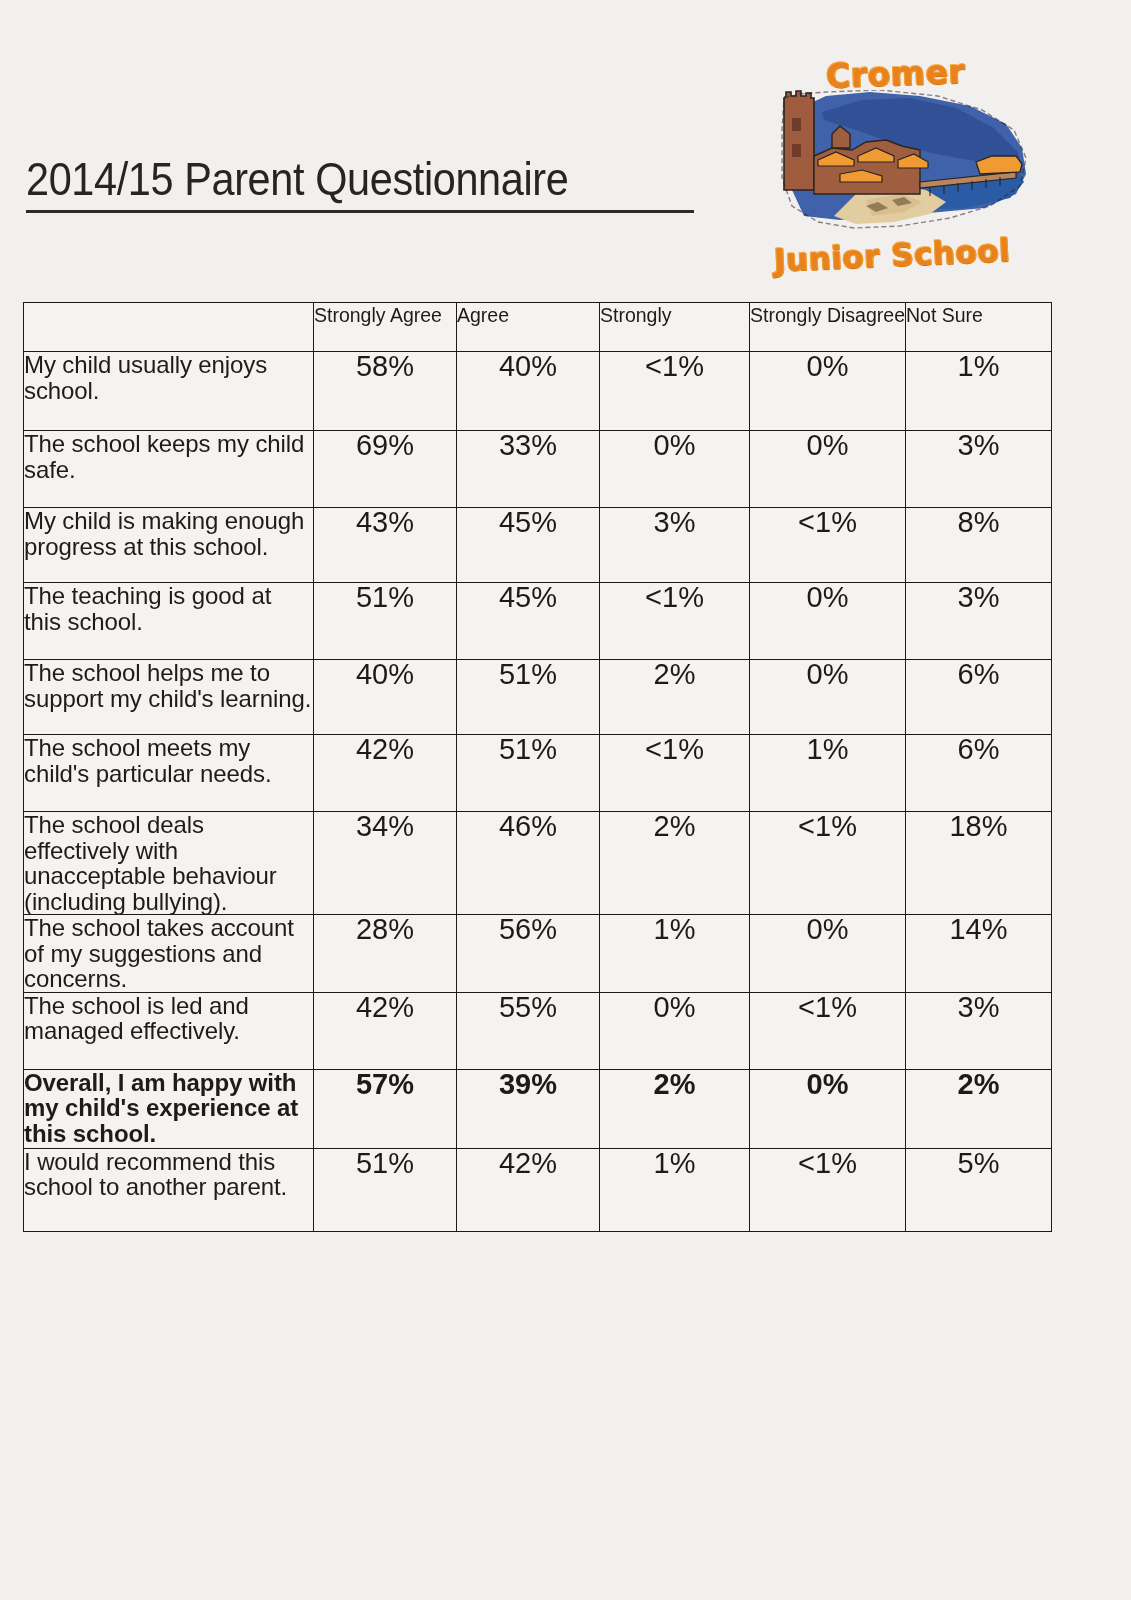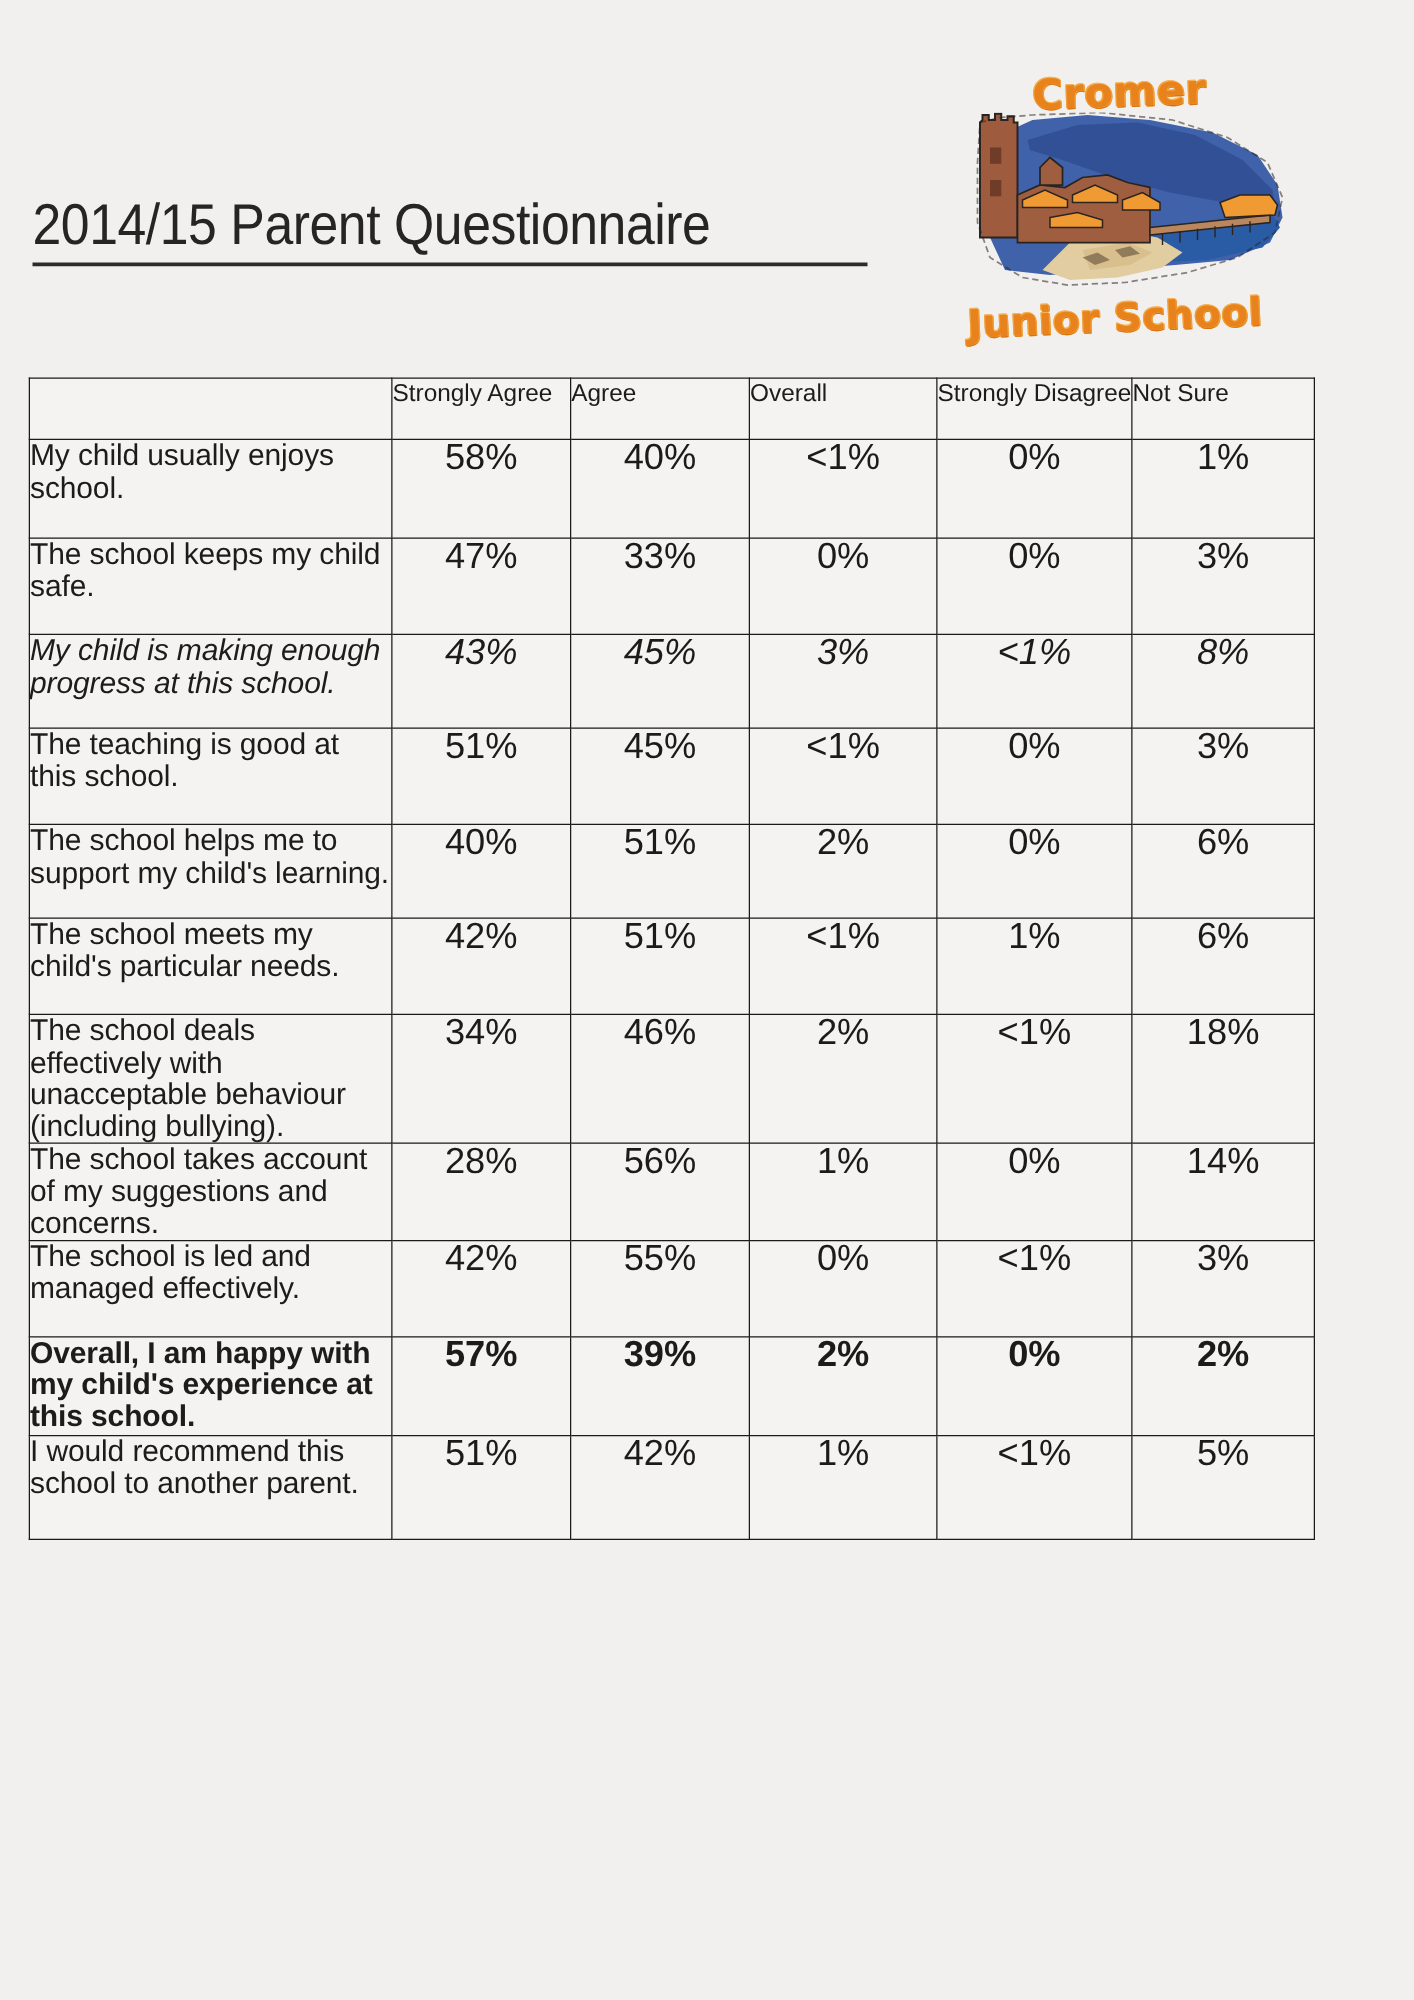--- a/index.html
+++ b/index.html
@@ -136,21 +136,21 @@
     font-size: 29px;
     line-height: 1;
     padding-top: 8px;
     color: #1c1b19;
     font-family: "Liberation Sans", "DejaVu Sans", sans-serif;
   }
 
   tr.r-h1 td { height: 78px; }
   tr.r-h2 td { height: 76px; }
   tr.r-h3 td { height: 76px; }
-  tr.r-h4 td { height: 74px; font-style: italic; }
+  tr.r-h4 td { height: 74px; }
   tr.r-h5 td { height: 76px; }
   tr.r-h6 td { height: 74px; }
   tr.r-h7 td { height: 92px; }
   tr.r-h8 td { height: 76px; }
   tr.r-h9 td { height: 74px; }
   tr.r-h10 td { height: 76px; }
   tr.r-h11 td { height: 76px; margin-left: 32px; }
   tr.r-h12 td { height: 78px; font-weight: bold; }
   tr.r-h13 td { height: 82px; }
 </style>
@@ -222,39 +222,39 @@
       <col class="c-a">
     <col class="c-d">
       <col class="c-sd">
       <col class="c-ns">
   </colgroup>
   <thead>
     <tr>
       <th class="blank-header"></th>
       <th>Strongly Agree</th>
       <th>Agree</th>
-      <th>Overall</th>
+      <th>Strongly</th>
       <th>Strongly Disagree</th>
       <th>Not Sure</th>
     </tr>
   </thead>
   <tbody>
 
     <tr class="r-h1">
       <td class="question-cell">My child usually enjoys school.</td>
       <td class="value-cell">58%</td>
       <td class="value-cell">40%</td>
       <td class="value-cell">&lt;1%</td>
       <td class="value-cell">0%</td>
       <td class="value-cell">1%</td>
     </tr>
 
     <tr class="r-h2">
       <td class="question-cell">The school keeps my child safe.</td>
-      <td class="value-cell">47%</td>
+      <td class="value-cell">69%</td>
       <td class="value-cell">33%</td>
       <td class="value-cell">0%</td>
       <td class="value-cell">0%</td>
       <td class="value-cell">3%</td>
     </tr>
 
 
     <tr class="r-h4">
       <td class="question-cell">My child is making enough progress at this school.</td>
       <td class="value-cell">43%</td>

